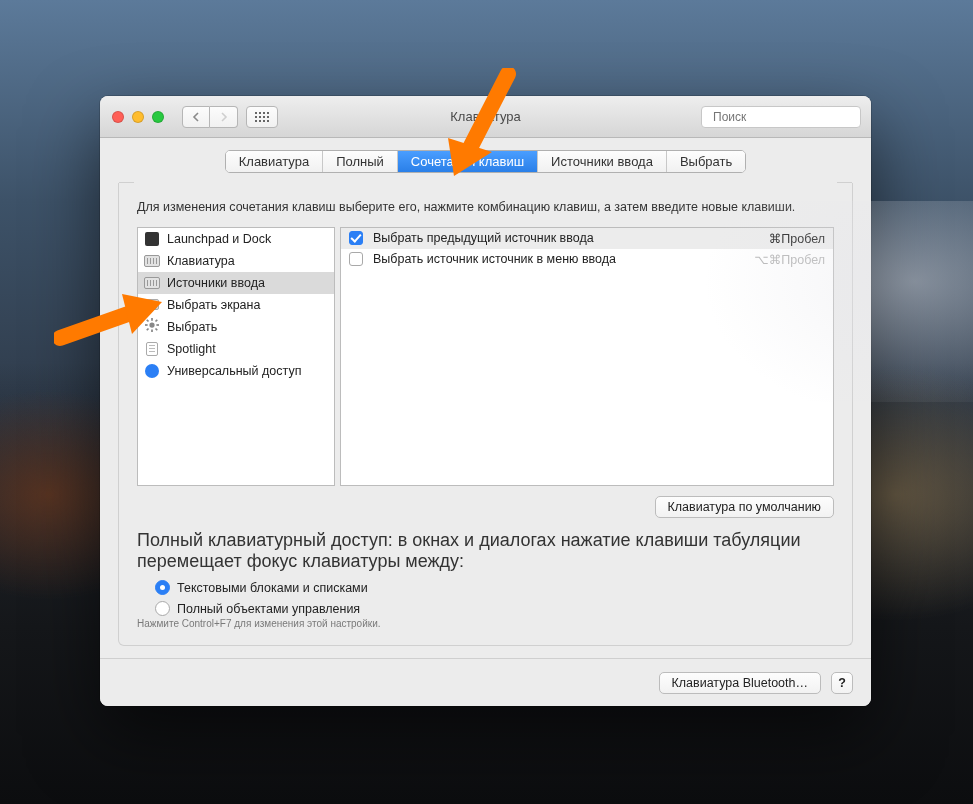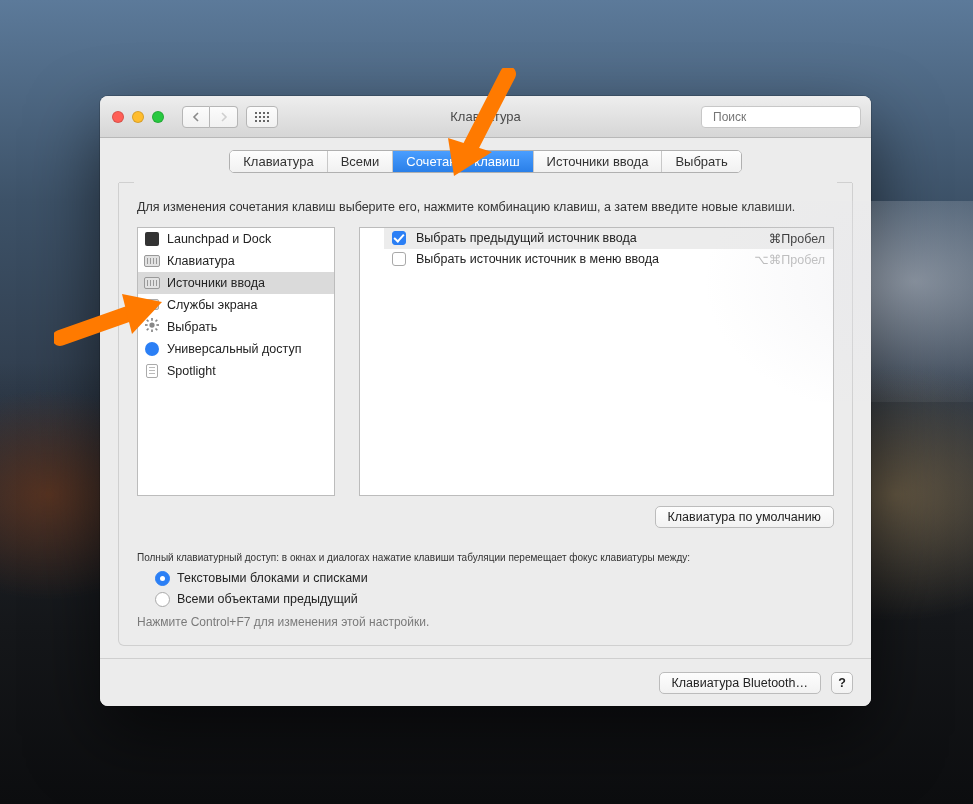--- a/index.html
+++ b/index.html
@@ -93,26 +93,26 @@
     border-radius:0 0 6px 6px;
     background:#ececec; flex:1 1 auto; display:flex; flex-direction:column;
     position:relative;
   }
   .groupbox::before{
     content:""; position:absolute; left:0; right:0; top:-1px; height:1px;
     background:linear-gradient(90deg,#d0d0d0 0,#d0d0d0 15px,transparent 15px,transparent calc(100% - 15px),#d0d0d0 calc(100% - 15px));
   }
   .caption { font-size:12.5px; color:#333; line-height:1.4; margin-bottom:10px; }
 
-  .panes { display:flex; gap:24px; flex:1 1 auto; min-height:232px; }
+  .panes { display:flex; gap:5px; flex:1 1 auto; min-height:232px; }
   .listpane, .detailpane {
     background:#fff; border:1px solid #bcbcbc; border-radius:0;
   }
   .listpane { width:198px; overflow:auto; }
-  .detailpane { flex:1; overflow:auto;padding-left:24px; }
+  .detailpane { flex:1; overflow:auto; }
 
   .lrow {
     display:flex; align-items:center; gap:7px; padding:3px 6px;
     font-size:12.5px; color:#222;
   }
   .lrow.sel { background:#dadada; }
   .licon { width:16px; height:16px; flex:0 0 16px; display:flex; align-items:center; justify-content:center; }
 
   .drow {
     display:flex; align-items:center; gap:10px; padding:3px 8px;
@@ -126,27 +126,27 @@
   .shortcut.dim { color:#b6b6b6; }
 
   .btn {
     display:inline-flex; align-items:center; justify-content:center;
     height:22px; padding:0 12px; font-size:12.5px; color:#222;
     background:linear-gradient(180deg,#fdfdfd,#f2f2f2);
     border:1px solid #bcbcbc; border-radius:5px; cursor:default;
   }
   .defaults-row { display:flex; justify-content:flex-end; margin-top:10px; }
 
-  .fka { margin-top:24px; font-size:10px; color:#333; }
+  .fka { margin-top:12px; font-size:18px; color:#333; }
   .radios { margin:8px 0 2px 18px; display:flex; flex-direction:column; gap:6px; }
-  .radio { display:flex; align-items:flex-start; gap:7px; font-size:12.5px; color:#222; }
+  .radio { display:flex; align-items:center; gap:7px; font-size:12.5px; color:#222; }
   .rdot { width:15px; height:15px; border-radius:50%; border:1px solid #a9a9a9; background:#fff; position:relative; }
   .rdot.on { border-color:#2b7ff5; background:#2b7ff5; }
   .rdot.on::after{content:"";position:absolute;left:4px;top:4px;width:5px;height:5px;border-radius:50%;background:#fff;}
-  .hint { font-size:12px; color:#7a7a7a; margin-top:6px; }
+  .hint { font-size:10px; color:#7a7a7a; }
 
   .footer {
     height:48px; flex:0 0 48px; border-top:1px solid #cfcfcf;
     display:flex; align-items:center; justify-content:flex-end; gap:10px; padding:0 18px;
     background:#ececec;
   }
   .help { width:22px; padding:0; font-weight:600; }
 
   
   .arrow { position:absolute; pointer-events:none; }
@@ -200,21 +200,21 @@
           <circle cx="7" cy="7" r="5"></circle>
           <line x1="11" y1="11" x2="15" y2="15"></line>
         </svg>
       <input type="text" placeholder="Поиск" style="">
     </div>
   </div>
 
   <div class="tabrow">
     <div class="tabs" id="tabs">
         <div class="tab">Клавиатура</div>
-        <div class="tab">Всеми</div>
+        <div class="tab">Полный</div>
         <div class="tab active">Сочетания клавиш</div>
         <div class="tab">Источники ввода</div>
         <div class="tab">Выбрать</div>
       </div>
   </div>
 
   <div class="groupbox">
     <div class="caption">Для изменения сочетания клавиш выберите его, нажмите комбинацию клавиш, а затем введите новые клавиши.</div>
 
     <div class="panes">
@@ -234,21 +234,21 @@
           <div class="lrow sel">
             <span class="licon">
               <span class="ic-keyboard"></span>
             </span>
             <span>Источники ввода</span>
           </div>
           <div class="lrow">
             <span class="licon">
               <span class="ic-cam"></span>
             </span>
-            <span>Службы экрана</span>
+            <span>Выбрать экрана</span>
           </div>
           <div class="lrow">
             <span class="licon">
               <span class="ic-gear"><svg viewBox="0 0 16 16">
                   <circle cx="8" cy="8" r="3" fill="#888"></circle>
                   <g stroke="#888" stroke-width="2">
                     <line x1="8" y1="0" x2="8" y2="3"></line>
                     <line x1="8" y1="13" x2="8" y2="16"></line>
                     <line x1="0" y1="8" x2="3" y2="8"></line>
                     <line x1="13" y1="8" x2="16" y2="8"></line>
@@ -256,29 +256,29 @@
                     <line x1="12" y1="12" x2="14" y2="14"></line>
                     <line x1="2" y1="14" x2="4" y2="12"></line>
                     <line x1="12" y1="4" x2="14" y2="2"></line>
                   </g>
                 </svg></span>
             </span>
             <span>Выбрать</span>
           </div>
           <div class="lrow">
             <span class="licon">
+              <span class="ic-txt"></span>
+            </span>
+            <span>Spotlight</span>
+          </div>
+          <div class="lrow">
+            <span class="licon">
               <span class="ic-ua"></span>
             </span>
             <span>Универсальный доступ</span>
-          </div>
-          <div class="lrow">
-            <span class="licon">
-              <span class="ic-txt"></span>
-            </span>
-            <span>Spotlight</span>
           </div>
         </div>
       <div class="detailpane" id="detlist">
           <div class="drow hdr">
             <span class="chk on"></span>
             <span>Выбрать предыдущий источник ввода</span>
             <span class="shortcut">⌘Пробел</span>
           </div>
           <div class="drow">
             <span class="chk"></span>
@@ -293,21 +293,21 @@
     </div>
 
     <div class="fka">Полный клавиатурный доступ: в окнах и диалогах нажатие клавиши табуляции перемещает фокус клавиатуры между:</div>
     <div class="radios" id="radios">
         <label class="radio">
           <span class="rdot on"></span>
           <span>Текстовыми блоками и списками</span>
         </label>
         <label class="radio">
           <span class="rdot"></span>
-          <span>Всеми объектами предыдущий</span>
+          <span>Полный объектами управления</span>
         </label>
       </div>
     <div class="hint">Нажмите Control+F7 для изменения этой настройки.</div>
   </div>
 
   <div class="footer">
     <div class="btn">Клавиатура Bluetooth…</div>
     <div class="btn help">?</div>
   </div>
 

